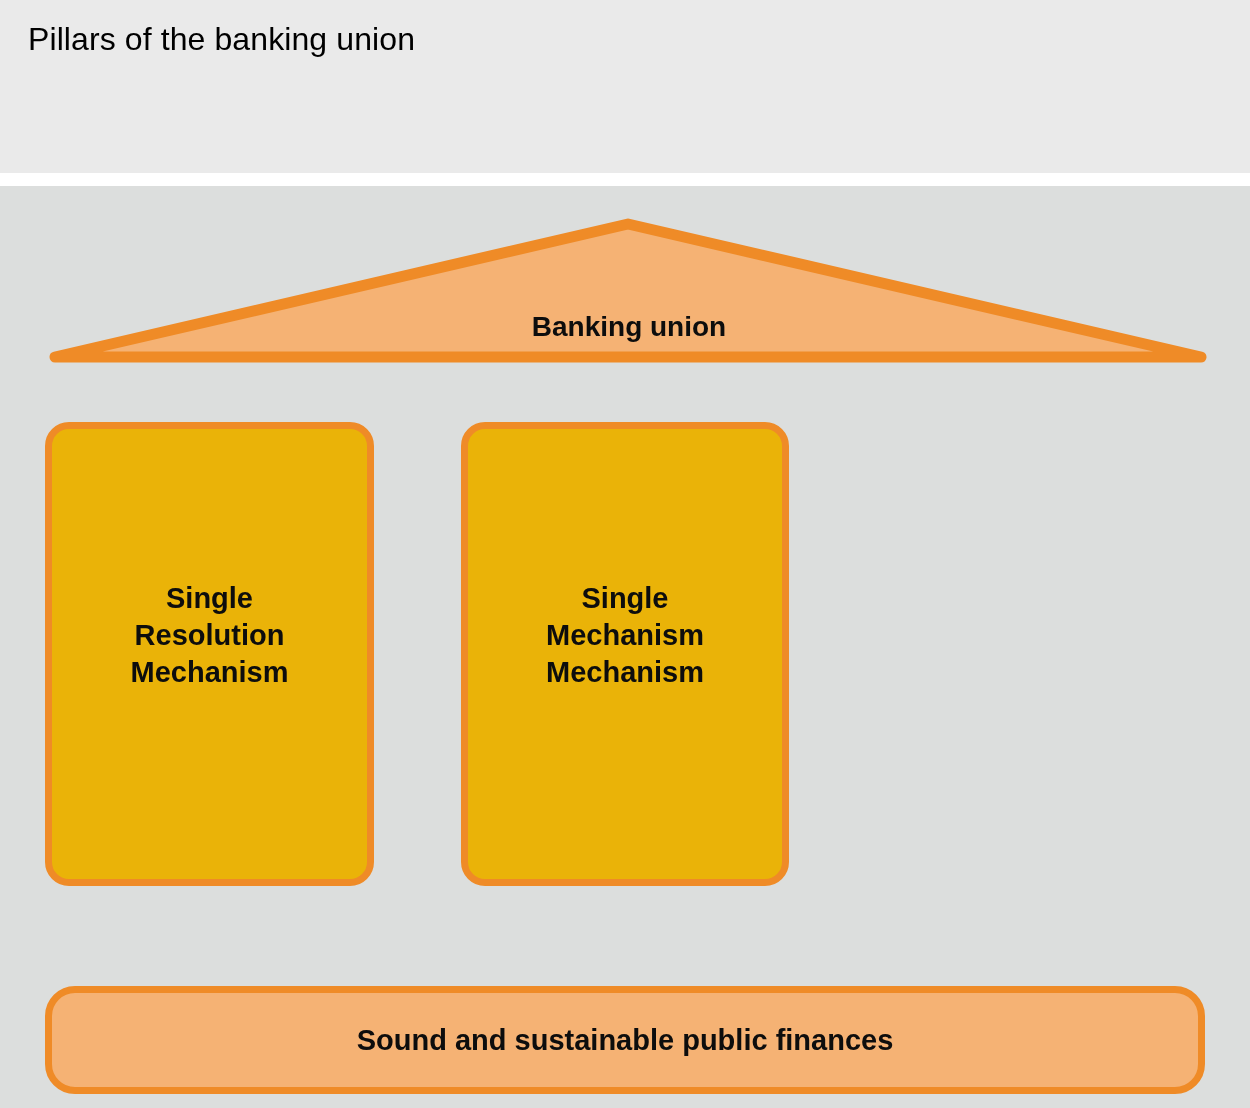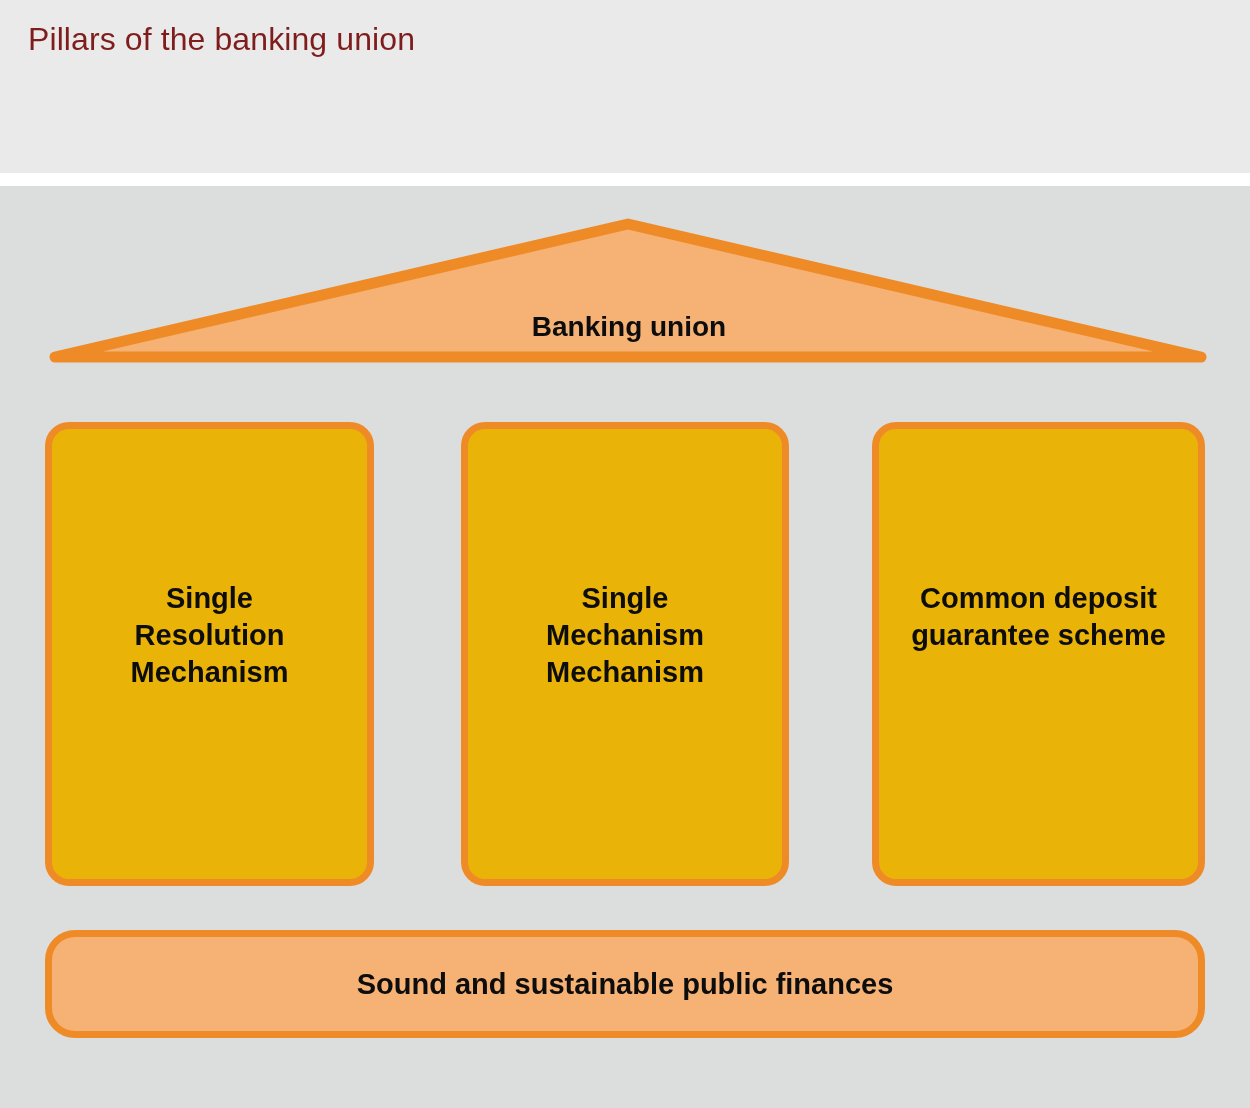--- a/index.html
+++ b/index.html
@@ -26,21 +26,21 @@
     width: 1250px;
     height: 173px;
     background: #eaeaea;
   }
   .header-title {
     position: absolute;
     left: 28px;
     top: 21px;
     font-size: 32px;
     font-weight: 400;
-    color: #7f1d1d;
+    color: #000000;
     letter-spacing: 0.1px;
     white-space: nowrap;
   }
   
   .body-panel {
     position: absolute;
     left: 0;
     top: 186px;
     width: 1250px;
     height: 922px;
@@ -159,25 +159,19 @@
     </div>
 
     <div class="pillar pillar-2" style="top:236px;">
       <div class="pillar-text">
         <span class="line">Single</span>
         <span class="line">Mechanism</span>
         <span class="line">Mechanism</span>
       </div>
     </div>
 
-    <div class="pillar pillar-3" style="top:236px;">
-      <div class="pillar-text">
-        <span class="line">Common deposit</span>
-        <span class="line">guarantee scheme</span>
-      </div>
-    </div>
 
-    <div class="base-bar" style="top:744px;">
+    <div class="base-bar" style="top:800px;">
       <div class="base-bar-text">Sound and sustainable public finances</div>
     </div>
 
   </div>
 </div>
 
 </body></html>

